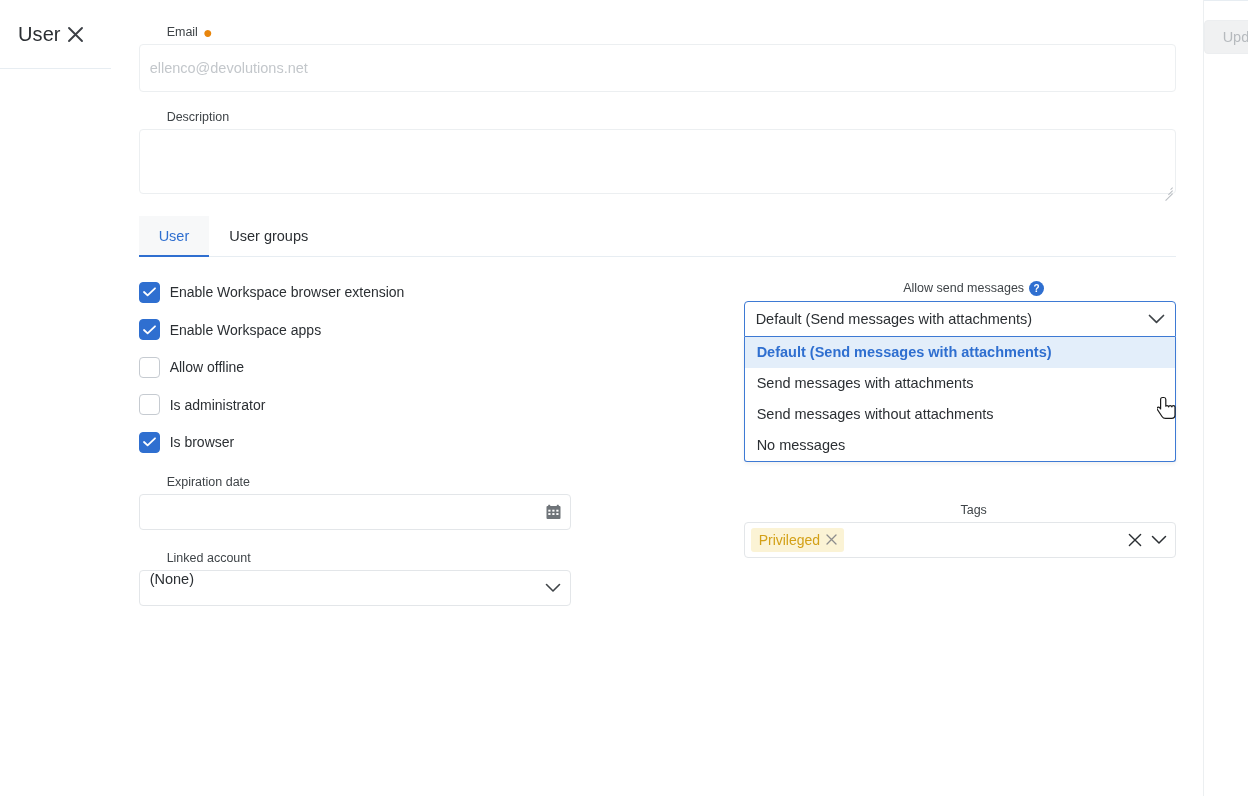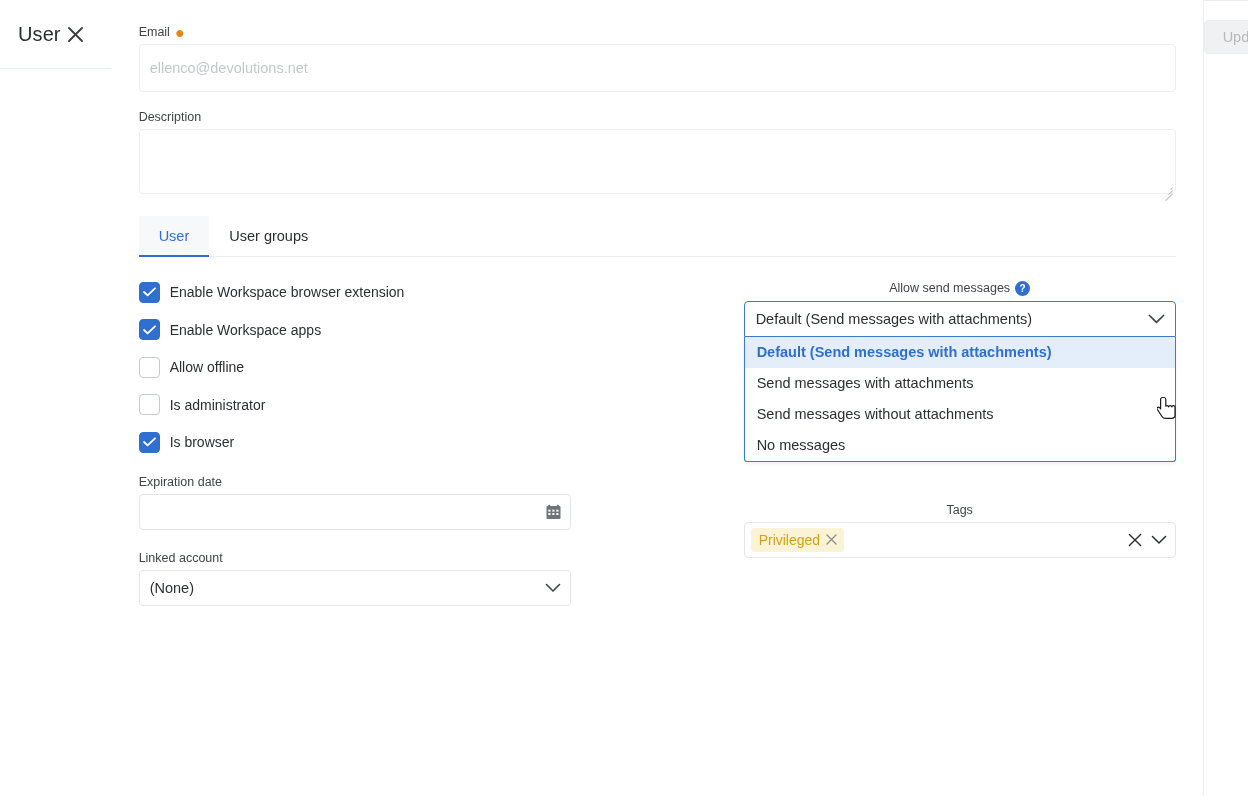--- a/index.html
+++ b/index.html
@@ -53,20 +53,21 @@
   }
 
   .field-label {
     font-size: 12.5px;
     color: #3f4448;
     margin-bottom: 5px;
     display: inline-flex;
     align-items: center;
     gap: 5px;
     line-height: 14px;
+    margin-left: 28px;
   }
   .req-dot {
     color: #e8850c;
     font-size: 16px;
     line-height: 8px;
     position: relative;
     top: 1px;
   }
 
   .text-input {
@@ -186,21 +187,21 @@
   .field-block.tight { margin-top: 18px; }
 
   .input-ctrl {
     position: relative;
     width: 432px;
     height: 36px;
     border: 1px solid #e3e6e9;
     border-radius: 4px;
     background: #fff;
     display: flex;
-    align-items: center;
+    align-items: flex-start;
     padding: 0 10px;
     font-size: 14.5px;
     color: #2b2f33;
     cursor: pointer;
   }
   .input-ctrl .icon-right {
     position: absolute;
     right: 9px;
     top: 50%;
     transform: translateY(-50%);

